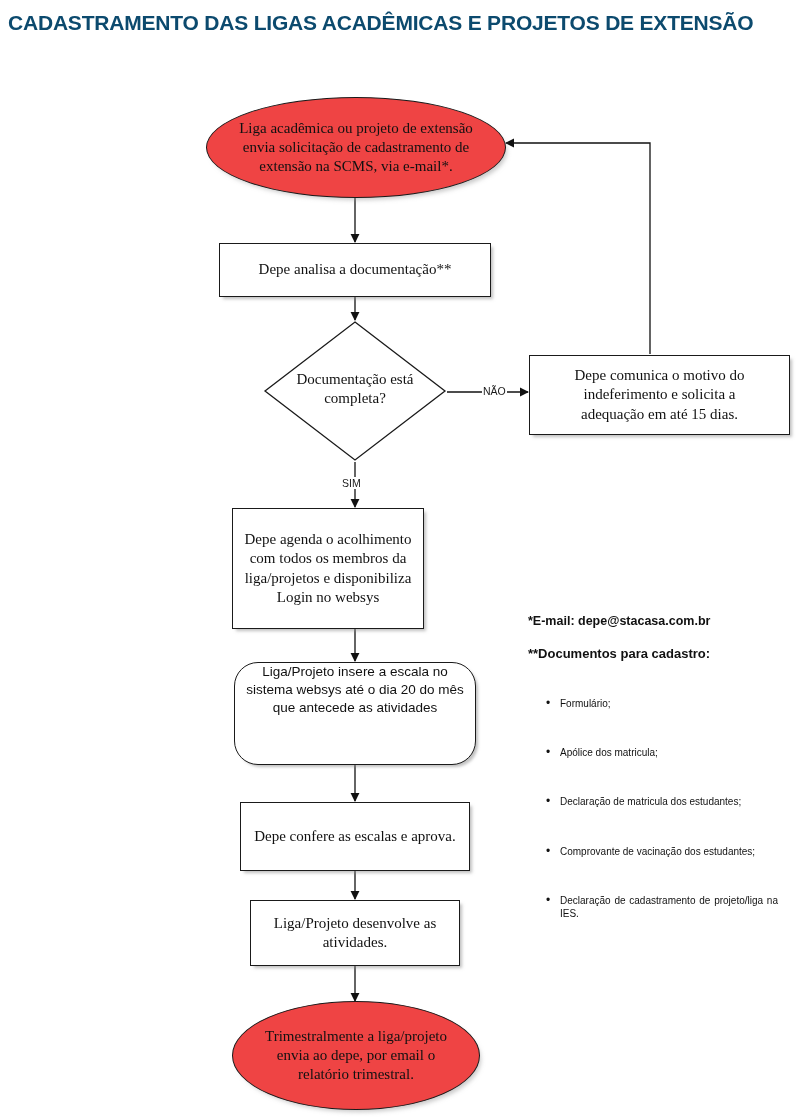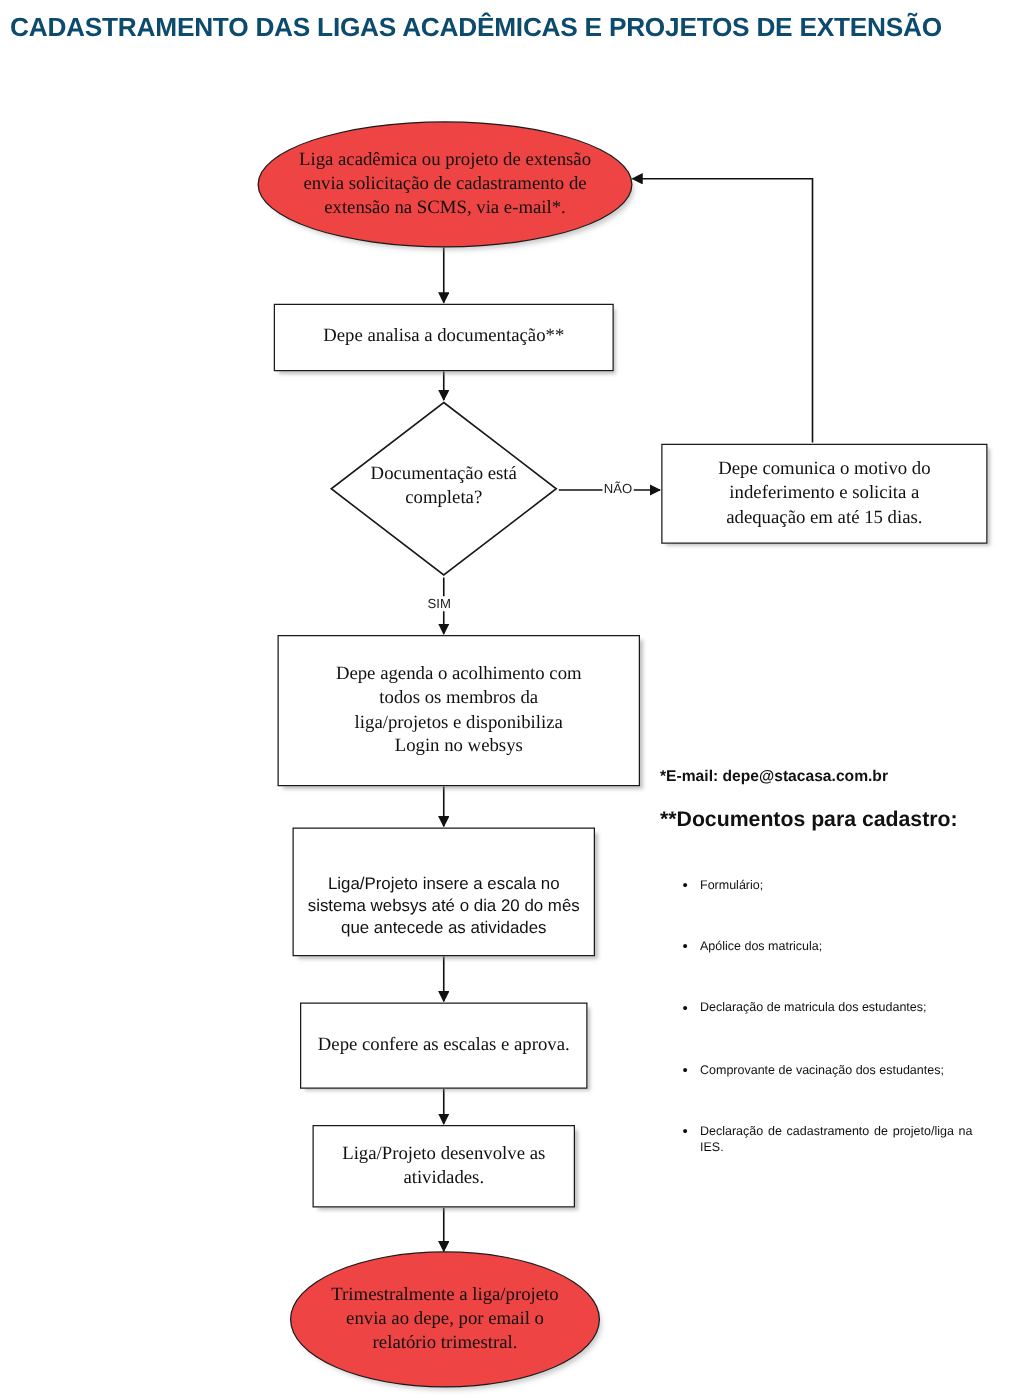--- a/index.html
+++ b/index.html
@@ -117,21 +117,21 @@
     font-family: "Liberation Sans", sans-serif;
     color: #111111;
   }
   #legend-email {
     font-size: 12.5px;
     font-weight: bold;
     margin: 0 0 18px 0;
     white-space: nowrap;
   }
   #legend-docs-title {
-    font-size: 17px;
+    font-size: 13px;
     font-weight: bold;
     margin: 0 0 12px 0;
   }
   #legend-list {
     margin: 0;
     padding: 0 0 0 32px;
     list-style: none;
   }
   #legend-list li {
     position: relative;
@@ -199,25 +199,25 @@
 </div>
 
 <div class="edge-label" style="left:482px; top:385px;">NÃO</div>
 
 <div class="edge-label" style="left:341px; top:477px;">SIM</div>
 
 <div class="node box serif" style="left:529px; top:355px; width:261px; height:80px;">
   <div style="width:216px;">Depe comunica o motivo do indeferimento e solicita a adequação em até 15 dias.</div>
 </div>
 
-<div class="node box serif" style="left:222px; top:508px; width:290px; height:121px;">
+<div class="node box serif" style="left:232px; top:508px; width:192px; height:121px;">
   <div style="width:200px;">Depe agenda o acolhimento com todos os membros da liga/projetos e disponibiliza Login no websys</div>
 </div>
 
-<div class="node box sans" style="left:234px; top:662px; width:242px; height:103px; align-items:center; padding-top:22px;">
+<div class="node box sans" style="left:234px; top:662px; width:242px; height:103px; align-items:flex-start; border-radius:24px;">
   <div style="width:226px;">Liga/Projeto insere a escala no sistema websys até o dia 20 do mês que antecede as atividades</div>
 </div>
 
 <div class="node box serif" style="left:240px; top:802px; width:230px; height:69px;">
   <div style="width:216px;">Depe confere as escalas e aprova.</div>
 </div>
 
 <div class="node box serif" style="left:250px; top:900px; width:210px; height:66px;">
   <div style="width:186px;">Liga/Projeto desenvolve as atividades.</div>
 </div>

